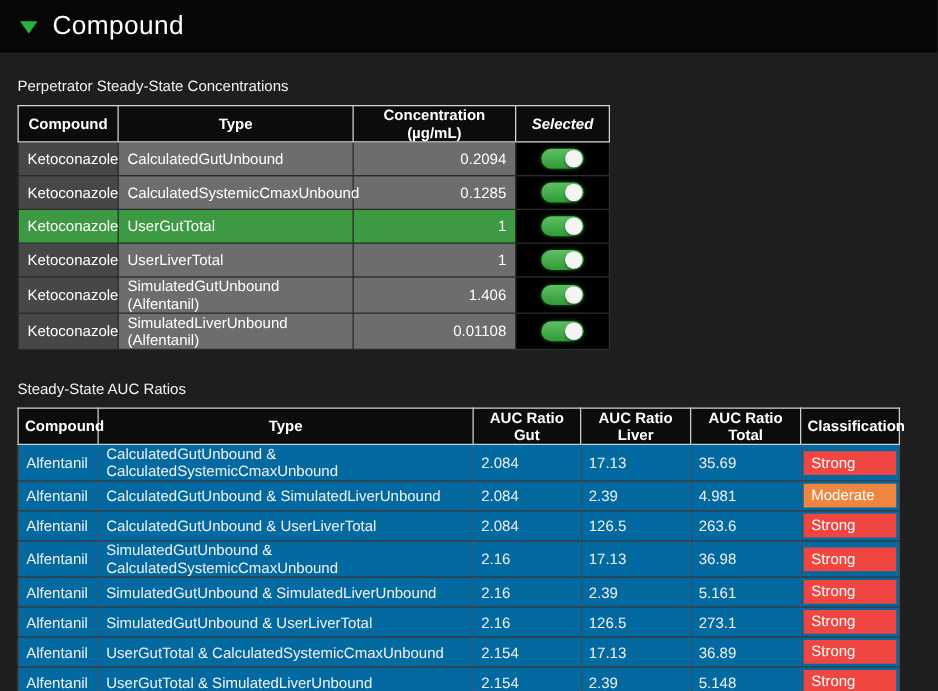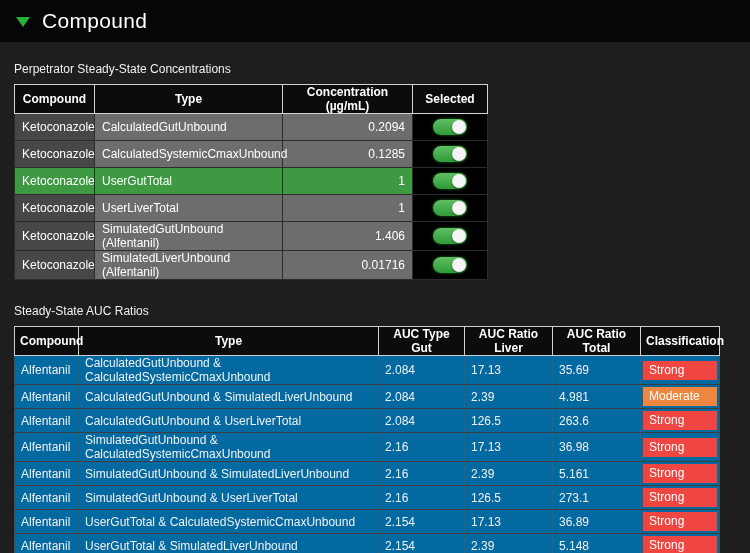--- a/index.html
+++ b/index.html
@@ -54,21 +54,21 @@
     font-size: 12px;
     font-weight: bold;
     border: 1px solid #d4d4d4;
     height: 21px;
     padding: 0 6px;
     text-align: center;
   }
   .conc-table th:nth-child(1) { width: 80px; }
   .conc-table th:nth-child(2) { width: 188px; }
   .conc-table th:nth-child(3) { width: 130px; }
-  .conc-table th:nth-child(4) { width: 75px; }
+  .conc-table th:nth-child(4) { width: 75px; font-style: italic; }
   .conc-table td {
     height: 27px;
     padding: 0 7px;
     font-size: 12px;
     color: #ffffff;
     border: 1px solid #2c2c2c;
   }
   .td-compound { background: #474747; }
   .td-type     { background: #6d6d6d; margin-left: 36px; }
   .td-conc     { background: #6d6d6d; text-align: right; color: #e2e2e2; }
@@ -197,34 +197,34 @@
           </tr>
           <tr>
             <td class="td-compound">Ketoconazole</td>
             <td class="td-type">SimulatedGutUnbound (Alfentanil)</td>
             <td class="td-conc">1.406</td>
             <td class="td-toggle"><div class="toggle on"></div></td>
           </tr>
           <tr>
             <td class="td-compound">Ketoconazole</td>
             <td class="td-type">SimulatedLiverUnbound (Alfentanil)</td>
-            <td class="td-conc">0.01716</td>
+            <td class="td-conc">0.01108</td>
             <td class="td-toggle"><div class="toggle on"></div></td>
           </tr>
         </tbody>
     </table>
 
     <div class="section-title auc">Steady-State AUC Ratios</div>
 
     <table class="auc-table">
       <thead>
         <tr>
             <th>Compound</th>
             <th>Type</th>
-            <th>AUC Type Gut</th>
+            <th>AUC Ratio Gut</th>
             <th>AUC Ratio Liver</th>
             <th>AUC Ratio Total</th>
             <th>Classification</th>
           </tr>
       </thead>
       <tbody>
           <tr>
             <td>Alfentanil</td>
             <td>CalculatedGutUnbound &amp; CalculatedSystemicCmaxUnbound</td>
             <td>2.084</td>

